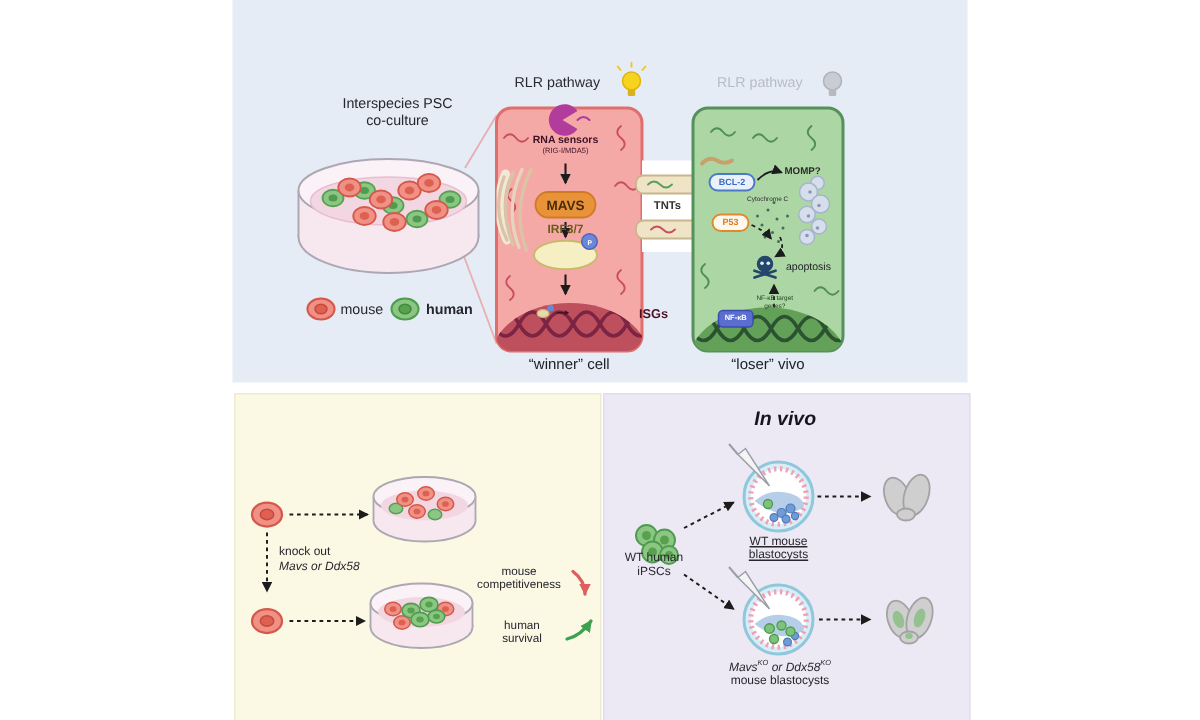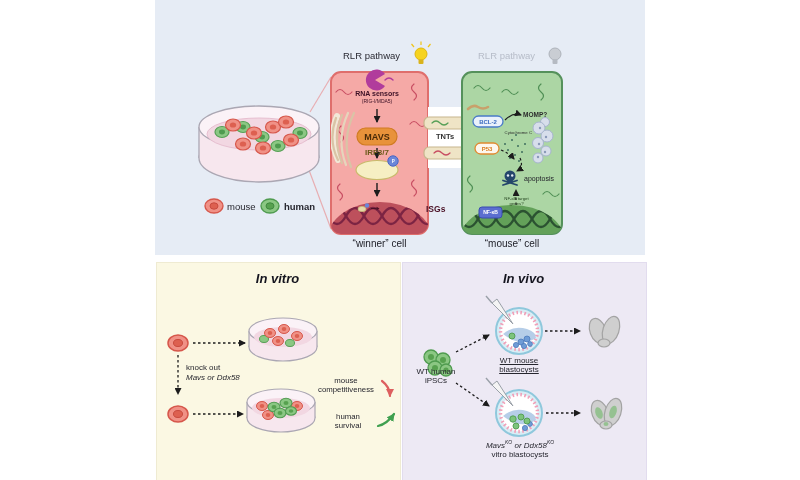--- a/index.html
+++ b/index.html
@@ -3,21 +3,21 @@
 <meta charset="utf-8">
 <style>
   html,body{margin:0;padding:0;background:#fff;}
   #canvas{position:relative;width:800px;height:480px;background:#ffffff;
           font-family:"Liberation Sans",sans-serif;overflow:hidden;}
   .panel{position:absolute;}
   #top-panel{left:155px;top:0;width:490px;height:255px;background:#E6ECF5;}
   #vitro-panel{left:156px;top:262px;width:243px;height:218px;background:#FBF8E3;border:1px solid #EFEBD2;}
   #vivo-panel{left:402px;top:262px;width:243px;height:218px;background:#EDE9F4;border:1px solid #E2DCEE;}
   #art{position:absolute;left:0;top:0;}
-  .t{position:absolute;color:#26262e;line-height:1.18;white-space:normal;text-align:right;}
+  .t{position:absolute;color:#26262e;line-height:1.18;white-space:normal;}
   .c{text-align:center;}
   .b{font-weight:bold;}
   .i{font-style:italic;}
   sup{font-size:62%;vertical-align:super;}
 </style>
 </head>
 <body>
 
 <div id="canvas">
 
@@ -375,20 +375,21 @@
       </g>
       <g fill="#8FC08B" opacity="0.9">
         <ellipse cx="599" cy="413" rx="3.5" ry="6" transform="rotate(-20 599 413)"></ellipse>
         <ellipse cx="613" cy="412" rx="3.5" ry="6.5" transform="rotate(18 613 412)"></ellipse>
         <ellipse cx="606" cy="424" rx="2.5" ry="2"></ellipse>
       </g>
     </g>
   </svg>
 
 
+  <div class="t c" style="left:225px;top:64px;width:80px;font-size:9.5px;">Interspecies PSC co-culture</div>
 
   <div class="t" style="left:227px;top:201px;font-size:9.5px;">mouse</div>
   <div class="t" style="left:284px;top:201px;font-size:9.5px;font-weight:bold;">human</div>
 
   <div class="t" style="left:343px;top:50px;font-size:9.5px;color:#2a2a33;">RLR pathway</div>
   <div class="t" style="left:478px;top:50px;font-size:9.5px;color:#B6BCC8;">RLR pathway</div>
 
   <div class="t c b" style="left:341px;top:90px;width:72px;font-size:7px;color:#3D1126;">RNA sensors</div>
   <div class="t c" style="left:341px;top:98.5px;width:72px;font-size:5px;color:#3D1126;">(RIG-I/MDA5)</div>
   <div class="t c b" style="left:357px;top:131.5px;width:40px;font-size:9px;color:#4A2B08;">MAVS</div>
@@ -399,29 +400,28 @@
 
   <div class="t c b" style="left:431px;top:132.5px;width:28px;font-size:7.5px;color:#333;">TNTs</div>
 
   <div class="t c b" style="left:473px;top:118.5px;width:30px;font-size:6px;color:#3A6BBF;">BCL-2</div>
   <div class="t b" style="left:523px;top:111px;font-size:6.5px;color:#2c2c2c;">MOMP?</div>
   <div class="t" style="left:498px;top:130px;width:34px;font-size:4.3px;color:#2c2c2c;">Cytochrome C</div>
   <div class="t c b" style="left:475px;top:145.5px;width:24px;font-size:6px;color:#D97B1E;">P53</div>
   <div class="t" style="left:524px;top:175px;font-size:7px;color:#22222a;">apoptosis</div>
   <div class="t c b" style="left:479px;top:210px;width:23px;font-size:5px;color:#ffffff;">NF-κB</div>
   <div class="t c" style="left:503px;top:196px;width:27px;font-size:4.3px;line-height:1.25;color:#24431F;">NF-κB target genes?</div>
-  <div class="t c" style="left:462px;top:238px;width:100px;font-size:10px;color:#1c1c24;">“mouse” cell</div>
-
-  <div class="t c b i" style="left:156px;top:271px;width:243px;font-size:13px;color:#15151f;">In vitro</div>
+  <div class="t c" style="left:462px;top:238px;width:100px;font-size:10px;color:#1c1c24;">“loser” vivo</div>
+
   <div class="t" style="left:186px;top:363px;font-size:8px;">knock out</div>
   <div class="t i" style="left:186px;top:373px;font-size:8px;">Mavs or Ddx58</div>
   <div class="t c" style="left:312px;top:376px;width:68px;font-size:7.8px;">mouse competitiveness</div>
   <div class="t c" style="left:322px;top:412px;width:52px;font-size:7.8px;">human survival</div>
 
   <div class="t c b i" style="left:402px;top:271px;width:243px;font-size:13px;color:#15151f;">In vivo</div>
   <div class="t c" style="left:407px;top:367px;width:58px;font-size:8px;">WT human iPSCs</div>
   <div class="t c" style="left:488px;top:356px;width:62px;font-size:8px;text-decoration:underline;">WT mouse blastocysts</div>
   <div class="t c" style="left:466px;top:440px;width:108px;font-size:8px;">
     <div><i><span>Mavs</span><sup>KO</sup><span> or </span><span>Ddx58</span><sup>KO</sup></i></div>
-    <div>vitro blastocysts</div>
+    <div>mouse blastocysts</div>
   </div>
 
 </div>
 
 </body></html>

